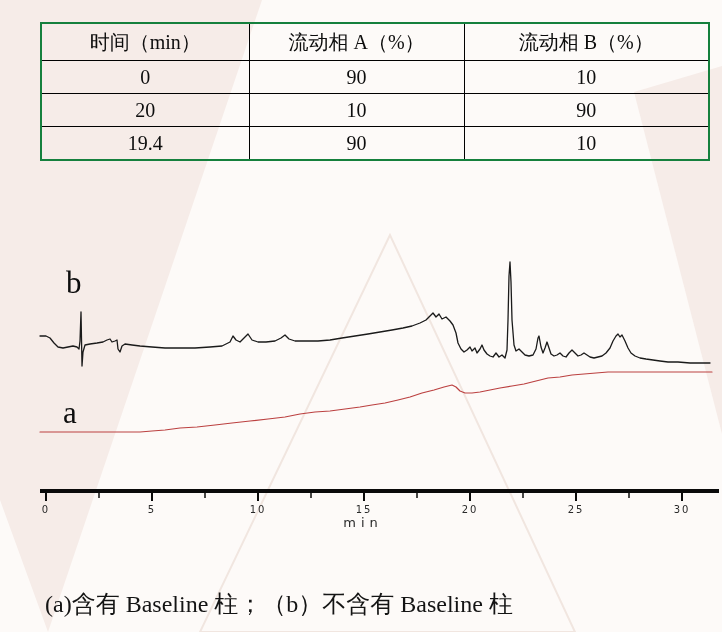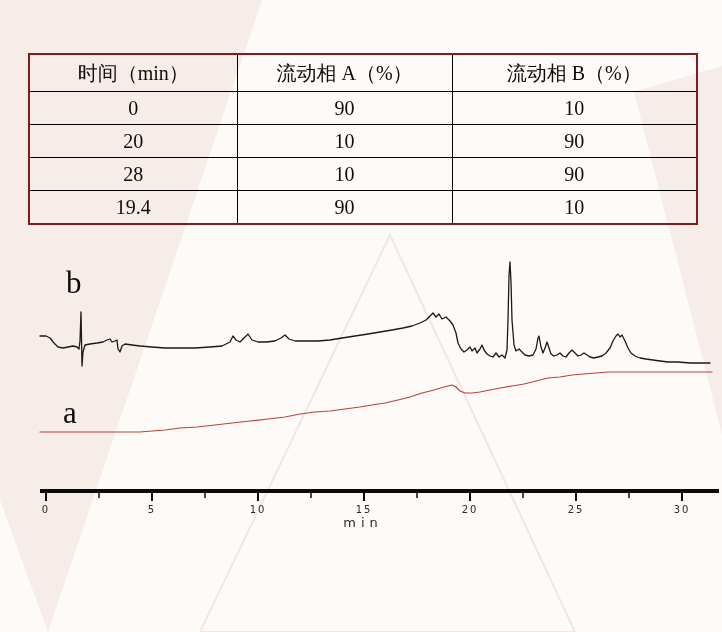--- a/index.html
+++ b/index.html
@@ -5,23 +5,23 @@
   html,body{margin:0;padding:0;}
   .page{
     position:relative;width:722px;height:632px;overflow:hidden;
     background:#fdfaf8;
     font-family:"Liberation Serif","DejaVu Serif",serif;
     color:#111;
   }
   .layer{position:absolute;left:0;top:0;width:722px;height:632px;}
   
   table.gradient{
-    position:absolute;left:28px;top:22px;width:668px;
+    position:absolute;left:40px;top:22px;width:668px;
     border-collapse:collapse;table-layout:fixed;
-    border:2px solid #7f1d1d;background:transparent;margin-top:31px;
+    border:2px solid #15803d;background:transparent;
   }
   table.gradient td{
     border:1.5px solid #000;text-align:center;vertical-align:middle;
     font-size:20px;color:#0d0d0d;padding:0;overflow:hidden;white-space:nowrap;
   }
   tr.hdr td{height:36px;}
   tr.datarow td{height:32px;}
   
   .trace-label{
     position:absolute;font-size:31px;line-height:1.1;color:#0d0d0d;
@@ -65,25 +65,20 @@
         <td>0</td>
         <td>90</td>
         <td>10</td>
       </tr>
       <tr class="datarow">
         <td>20</td>
         <td>10</td>
         <td>90</td>
       </tr>
       <tr class="datarow">
-        <td>28</td>
-        <td>10</td>
-        <td>90</td>
-      </tr>
-      <tr class="datarow">
         <td>19.4</td>
         <td>90</td>
         <td>10</td>
       </tr>
     </tbody>
   </table>
 
   <svg id="figure-svg" class="layer" width="722" height="632" viewBox="0 0 722 632">
       <polyline points="40,336 46,336 50,338 54,343 58,347 63,348 68,347 73,346 77,347 79,349 80,341 81,312 82,366 83,352 85,345 90,344 97,343 103,342 107,340 110,339 112,342 115,341 117,340 118,349 120,352 122,346 125,344 132,345 140,346 152,347 165,348 180,348 195,348 210,347 222,346 230,342 233,336 236,340 240,342 245,337 248,334 252,340 258,342 266,342 275,341 281,338 285,335 289,339 295,341 305,341 318,341 330,340 342,338 355,336 368,334 380,332 392,330 403,328 412,326 420,323 426,320 430,316 433,313 436,317 439,314 442,319 446,317 450,321 453,325 456,333 458,343 461,349 464,352 467,350 470,347 472,351 475,348 477,353 480,349 482,345 484,350 487,354 490,356 493,357 496,353 499,357 502,355 505,358 507,350 508,320 509,276 510,262 511,282 512,320 514,345 516,351 519,349 522,352 525,355 529,356 533,355 536,349 538,338 539,336 541,347 543,353 545,348 547,342 549,348 551,354 554,356 557,355 560,353 563,356 566,357 569,353 572,350 575,353 578,356 581,355 584,353 587,355 590,357 594,358 598,357 602,356 606,353 610,348 613,341 616,336 618,334 620,337 622,335 625,341 628,348 631,353 635,356 640,358 646,359 653,360 660,361 668,362 678,362 690,363 700,363 710,363" fill="none" stroke="#1a1a1a" stroke-width="1.3" stroke-linejoin="round" stroke-linecap="round"></polyline>
       <polyline points="40,432 60,432 80,432 100,432 120,432 140,432 152,431 165,430 180,428 197,427 215,425 232,423 250,421 268,419 285,417 300,414 315,412 330,411 345,409 360,407 372,405 385,403 398,400 410,397 422,393 434,390 444,387 452,385 456,387 460,391 465,393 472,393 480,392 490,390 500,388 512,386 524,384 536,381 548,378 560,377 572,375 584,374 596,373 608,372 620,372 640,372 660,372 680,372 700,372 712,372" fill="none" stroke="#bb4040" stroke-width="1.2" stroke-linejoin="round" stroke-linecap="round"></polyline>
@@ -107,14 +102,15 @@
       <line x1="311" y1="493" x2="311" y2="498" stroke="#0a0a0a" stroke-width="1.5"></line>
       <line x1="417" y1="493" x2="417" y2="498" stroke="#0a0a0a" stroke-width="1.5"></line>
       <line x1="523" y1="493" x2="523" y2="498" stroke="#0a0a0a" stroke-width="1.5"></line>
       <line x1="629" y1="493" x2="629" y2="498" stroke="#0a0a0a" stroke-width="1.5"></line>
       <text x="363" y="527" text-anchor="middle" class="axis-label">min</text>
     </svg>
 
   <div class="trace-label" id="label-b">b</div>
   <div class="trace-label" id="label-a">a</div>
 
+  <div class="caption">(a)含有 Baseline 柱；（b）不含有 Baseline 柱</div>
 
 </div>
 
 </body></html>

